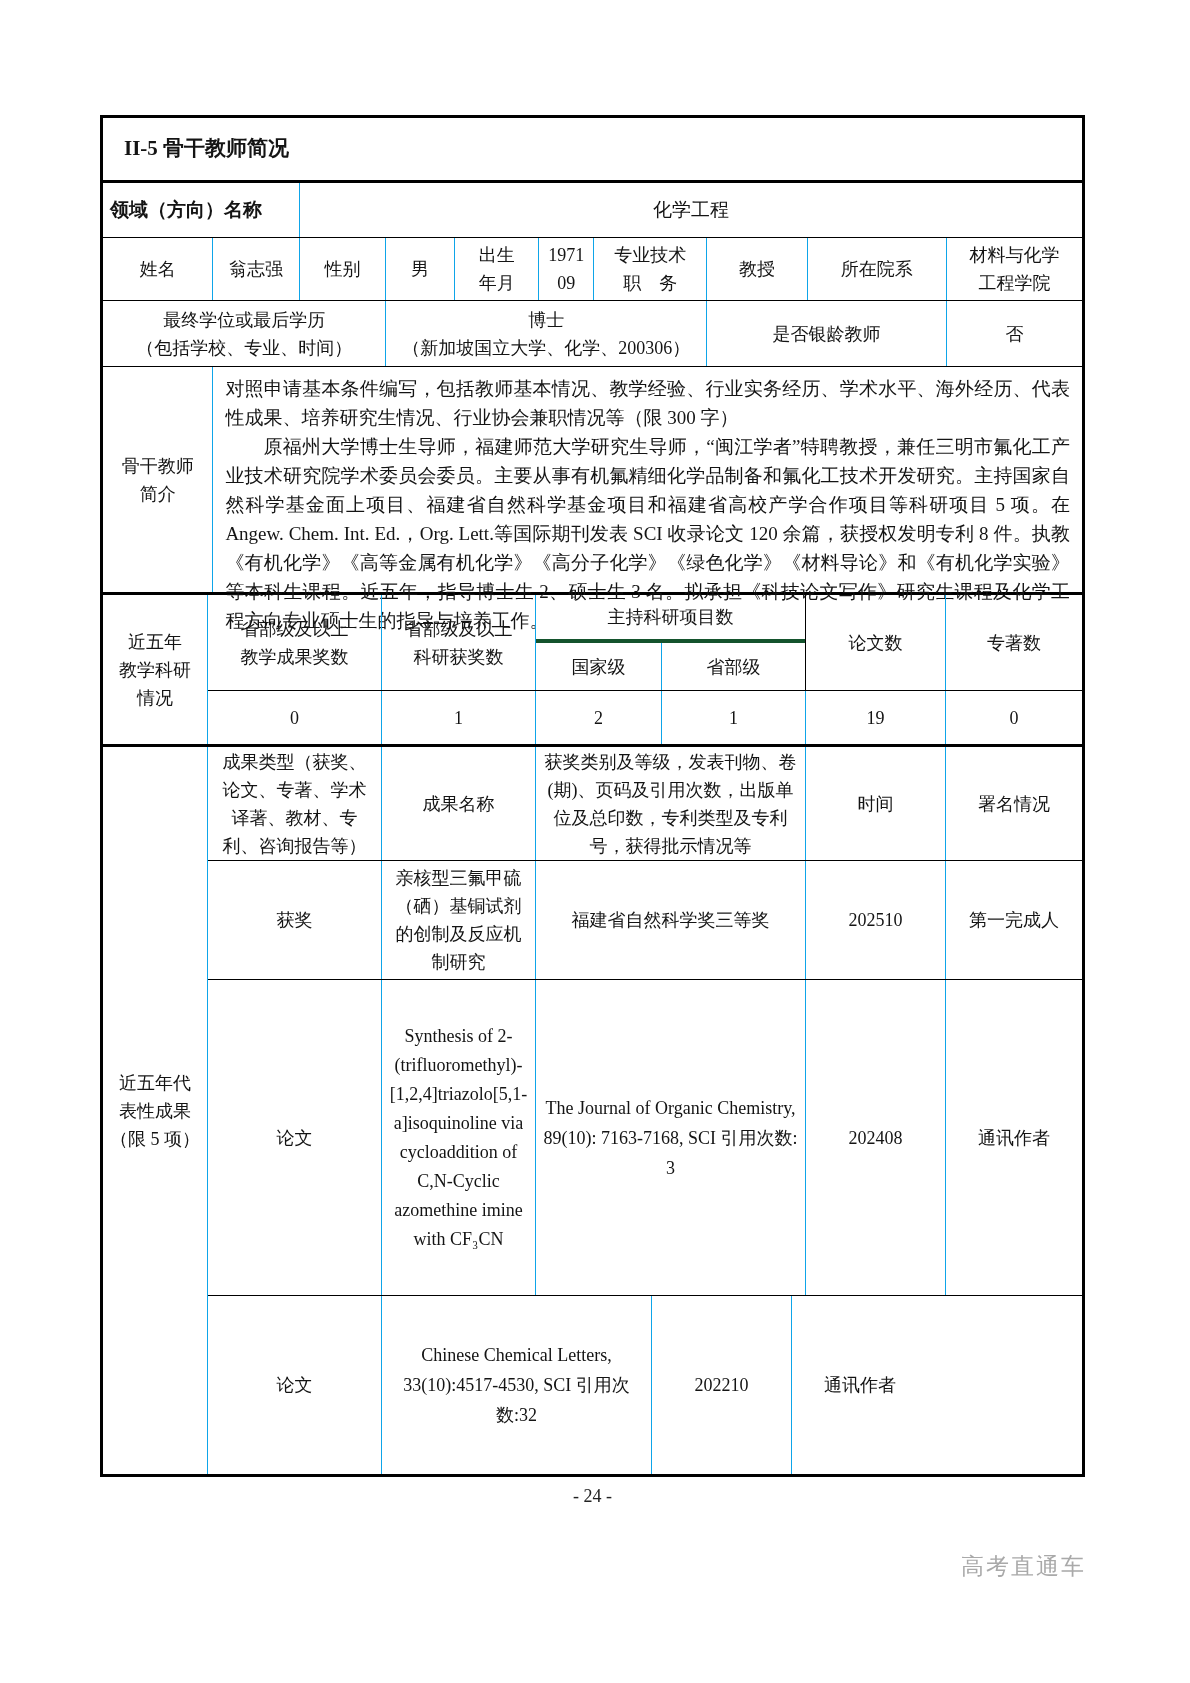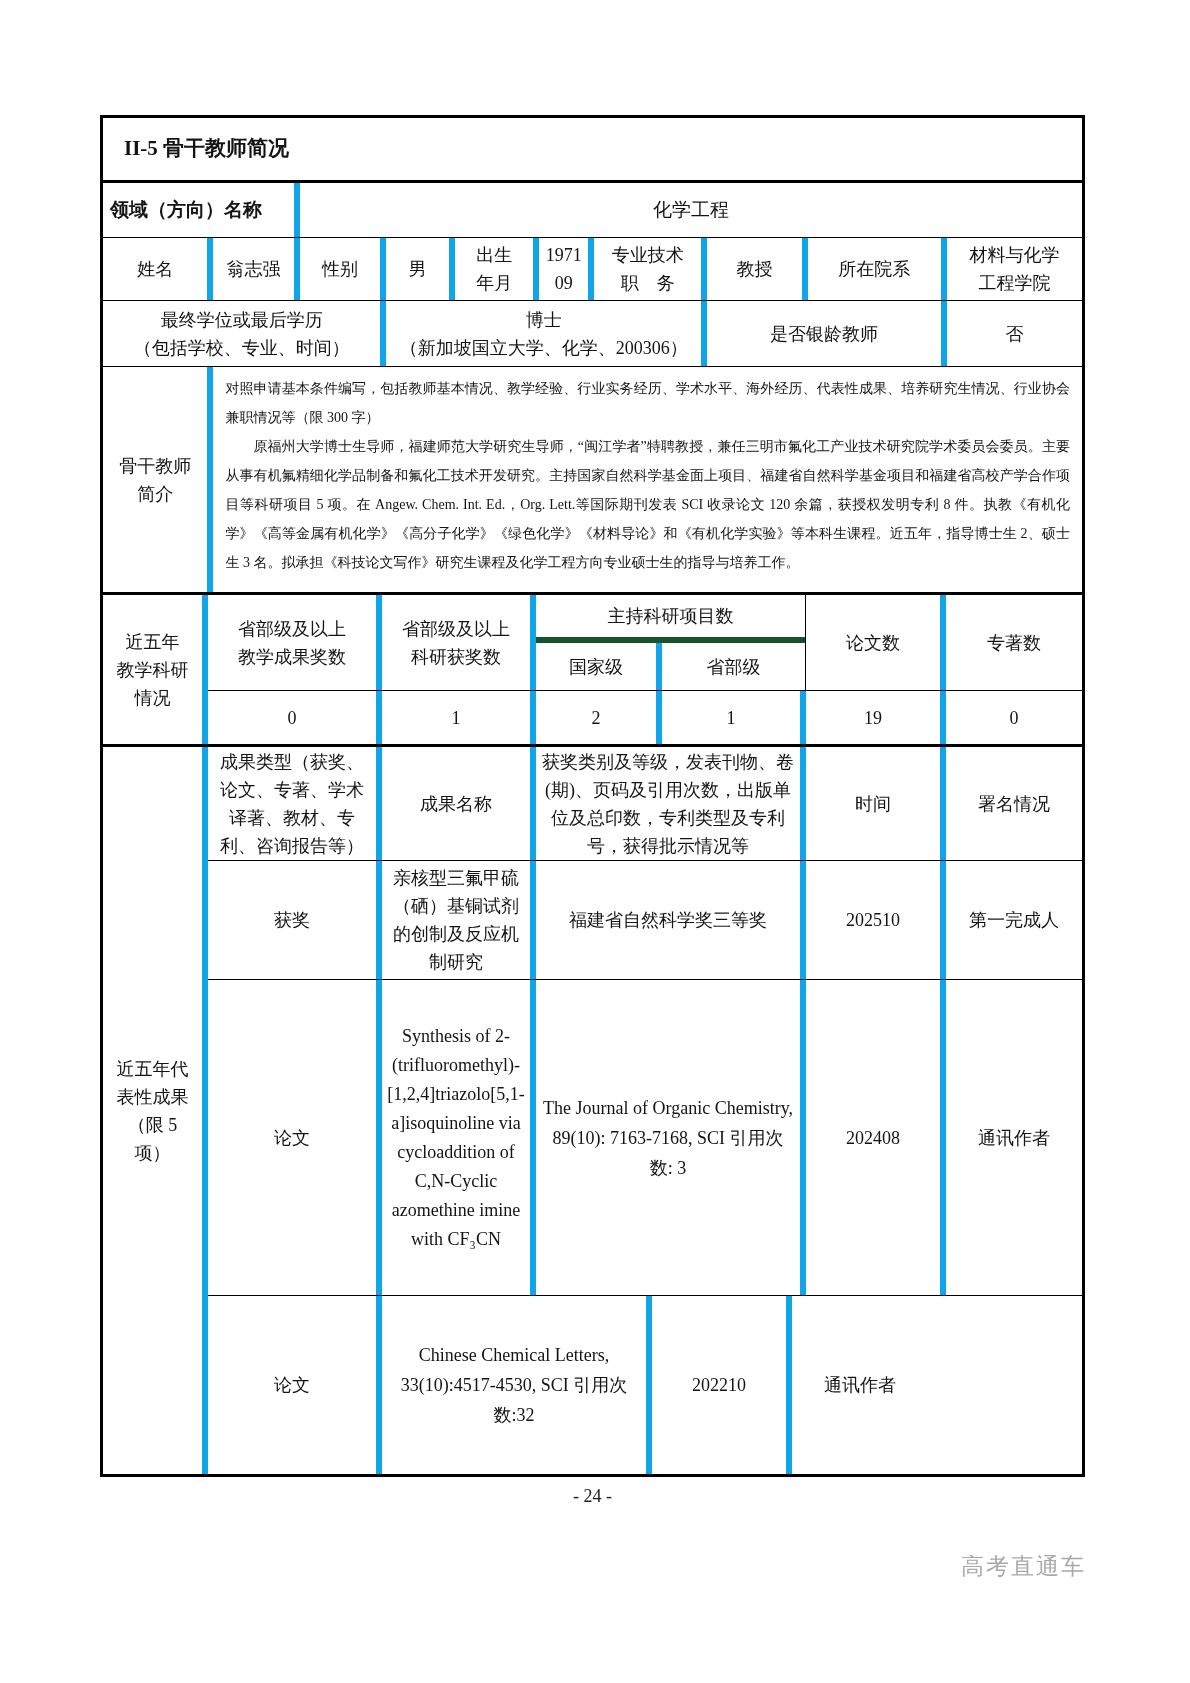--- a/index.html
+++ b/index.html
@@ -12,34 +12,34 @@
   .doc-table {
     position:absolute; left:100px; top:115px; width:985px;
     border:3px solid #000; background:#fff;
   }
   .row { display:flex; }
   .col { display:flex; flex-direction:column; }
   .band { border-bottom:1px solid #000; }
   .band.thick-b { border-bottom:3px solid #000; }
   .band:last-child { border-bottom:none; }
   .cell {
-    border-right:6px solid #0ea5e9;
+    border-right:1px solid #0ea5e9;
     display:flex; flex-direction:column; align-items:center; justify-content:center;
     text-align:center; font-size:18px; line-height:28px; padding:2px 6px;
   }
   .cell.no-br { border-right:none; }
   .bold { font-weight:bold; }
   .left { align-items:flex-start; text-align:left; }
   .title-cell {
     font-weight:bold; font-size:21px; line-height:60px;
     padding-left:21px; height:62px;
   }
   .intro-cell {
     display:block; text-align:justify; padding:7px 12px 4px 12px;
-    font-size:14px; line-height:29px;
+    font-size:19px; line-height:29px;
   }
   .intro-cell p { margin:0; }
   .intro-cell .indent { text-indent:2em; }
   .wrap-any { overflow-wrap:break-word; word-wrap:break-word; }
   .small-lh { line-height:28px; }
   .footer-pageno {
     position:absolute; left:100px; width:985px; top:1486px;
     text-align:center; font-size:18px; color:#222;
   }
   .watermark {
@@ -122,21 +122,21 @@
         <div class="row" style="height:96px; border-bottom:1px solid #000">
           <div class="cell small-lh" style="width:174px">
             <div>省部级及以上</div>
             <div>教学成果奖数</div>
           </div>
           <div class="cell small-lh" style="width:154px">
             <div>省部级及以上</div>
             <div>科研获奖数</div>
           </div>
           <div class="col" style="width:270px; border-right:1px solid #000">
-            <div class="cell no-br" style="height:48px; border-bottom:6px solid #14532d">主持科研项目数</div>
+            <div class="cell no-br" style="height:48px; border-bottom:4px solid #14532d">主持科研项目数</div>
             <div class="row" style="flex:1">
               <div class="cell" style="width:126px">国家级</div>
               <div class="cell no-br" style="width:143px">省部级</div>
             </div>
           </div>
           <div class="cell" style="width:140px">论文数</div>
           <div class="cell no-br" style="width:136px">专著数</div>
         </div>
         <div class="row" style="flex:1">
           <div class="cell" style="width:174px">0</div>

